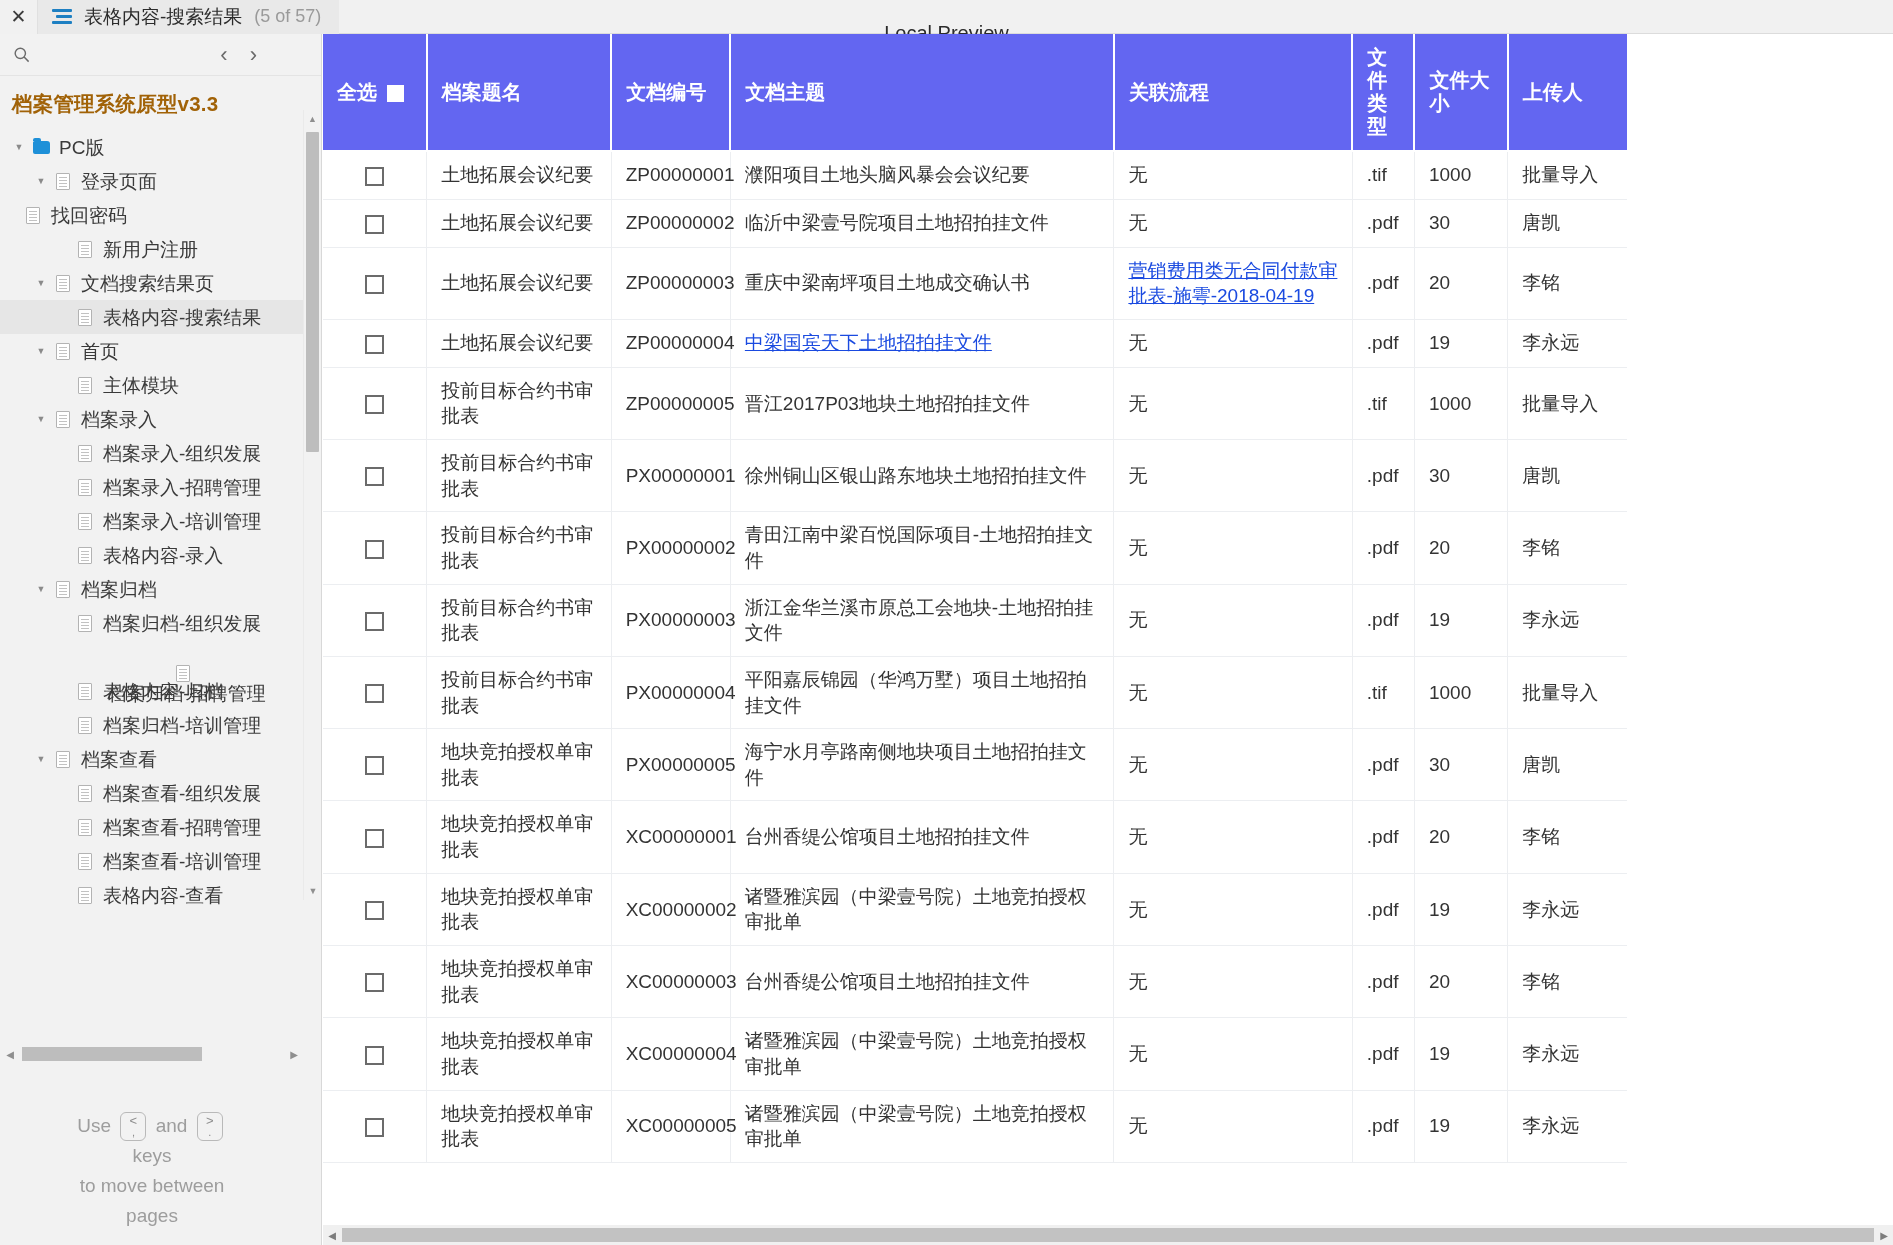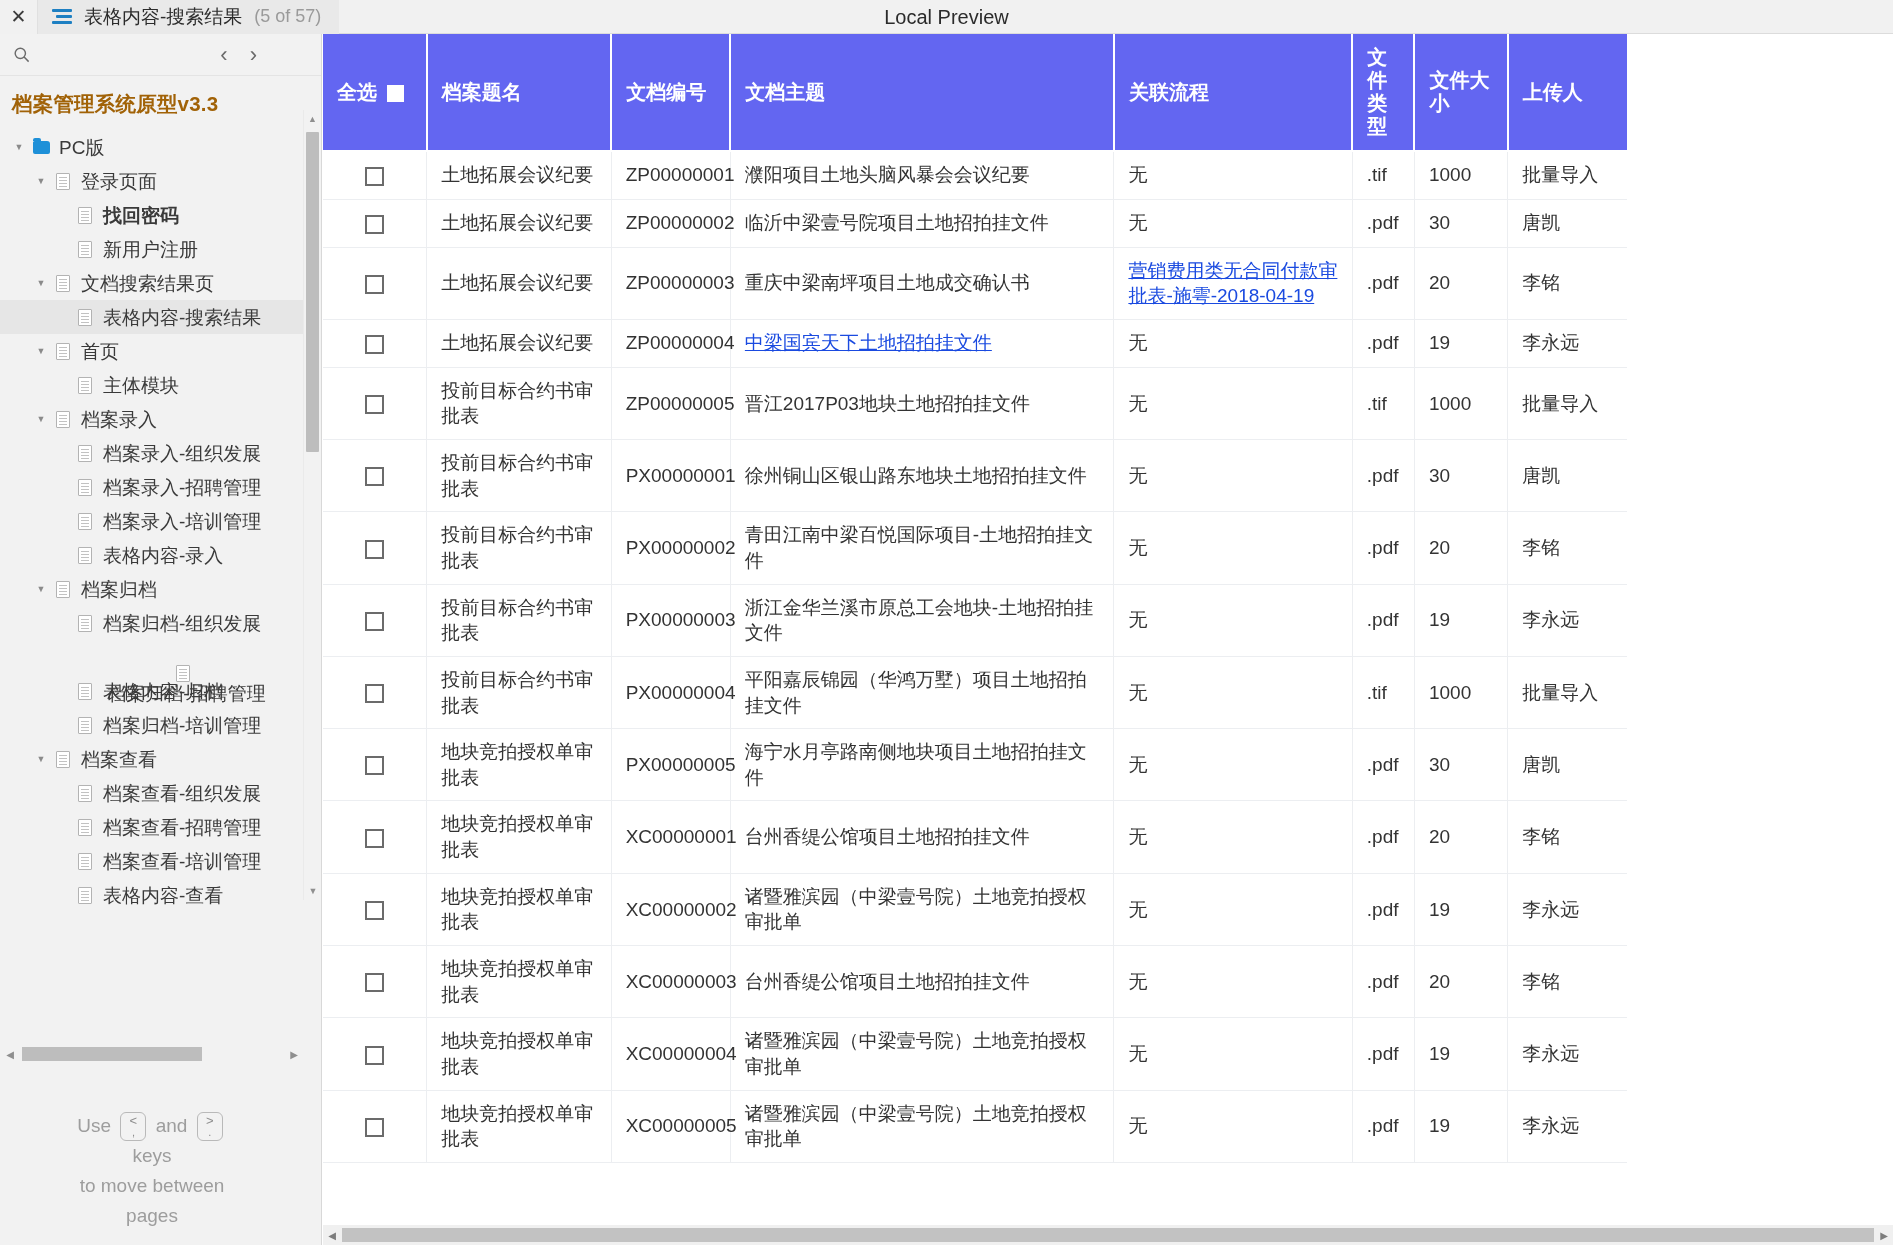--- a/index.html
+++ b/index.html
@@ -28,21 +28,21 @@
     padding: 0 18px 0 14px; background: #e9e9e9;
   }
   .burger { display: inline-block; width: 20px; }
   .burger i { display: block; height: 3px; background: #1d7fc2; border-radius: 1px; margin: 3px 0; }
   .burger i:nth-child(1) { width: 20px; }
   .burger i:nth-child(2) { width: 16px; margin-left: 4px; }
   .burger i:nth-child(3) { width: 20px; }
   .tab-title { font-size: 19px; color: #2b2b2b; }
   .tab-count { font-size: 18px; color: #9a9a9a; }
   .local-preview {
-    position: absolute; left: 0; top: 0; width: 1893px; height: 34px;
+    position: absolute; left: 0; top: 16px; width: 1893px; height: 34px;
     display: flex; align-items: center; justify-content: center;
     font-size: 20px; color: #2b2b2b; pointer-events: none;
   }
 
   
   .sidebar {
     position: absolute; left: 0; top: 34px; width: 322px; height: 1211px;
     background: #f2f2f2; border-right: 1px solid #d8d8d8;
     overflow: hidden;
   }
@@ -197,21 +197,21 @@
           </span>
           <span class="tlabel">PC版</span>
         </div>
         <div class="tnode" style="padding-left: 30px;">
           <span class="caret">▼</span>
           <span class="ficon">
             <span class="page-glyph"></span>
           </span>
           <span class="tlabel">登录页面</span>
         </div>
-        <div class="tnode" style="padding-left: 52px; font-weight: bold;">
+        <div class="tnode" style="">
           <span class="caret empty">▼</span>
           <span class="ficon">
             <span class="page-glyph"></span>
           </span>
           <span class="tlabel">找回密码</span>
         </div>
         <div class="tnode" style="padding-left: 52px;">
           <span class="caret empty">▼</span>
           <span class="ficon">
             <span class="page-glyph"></span>

